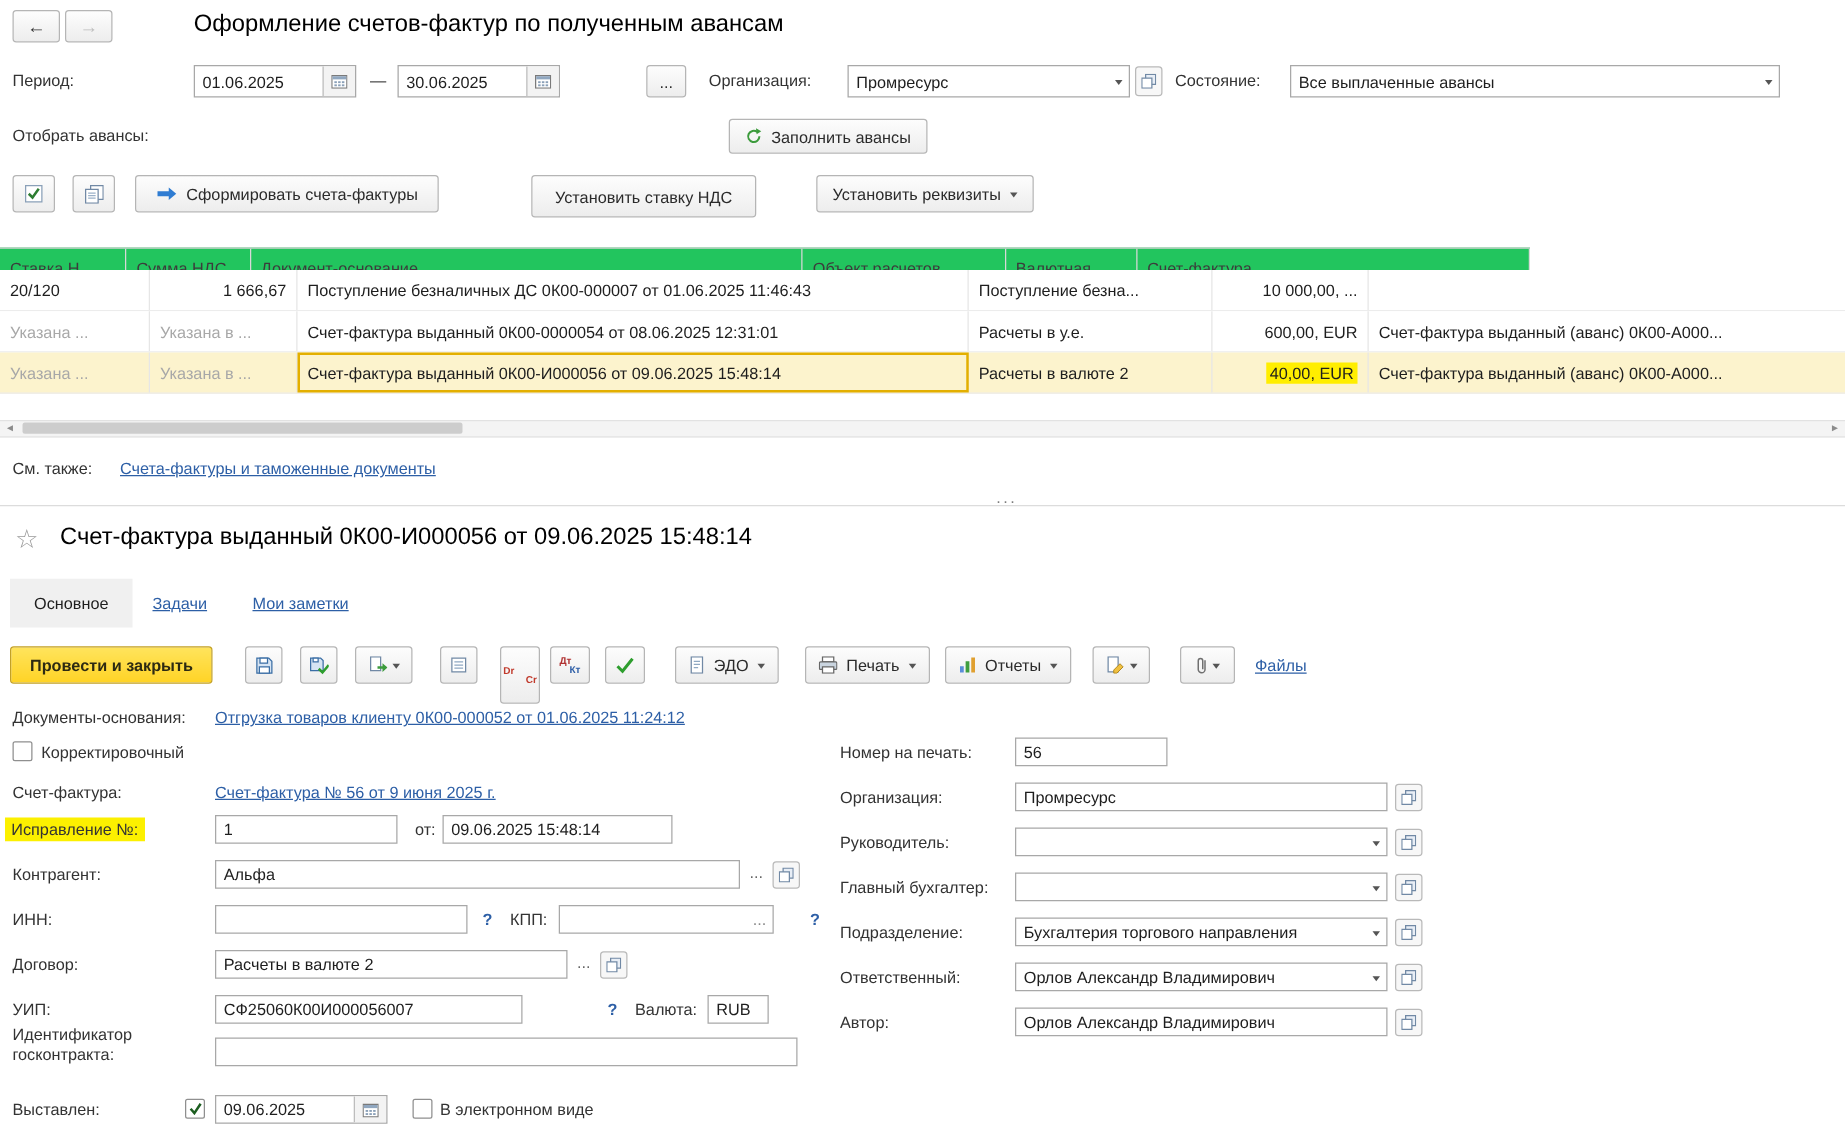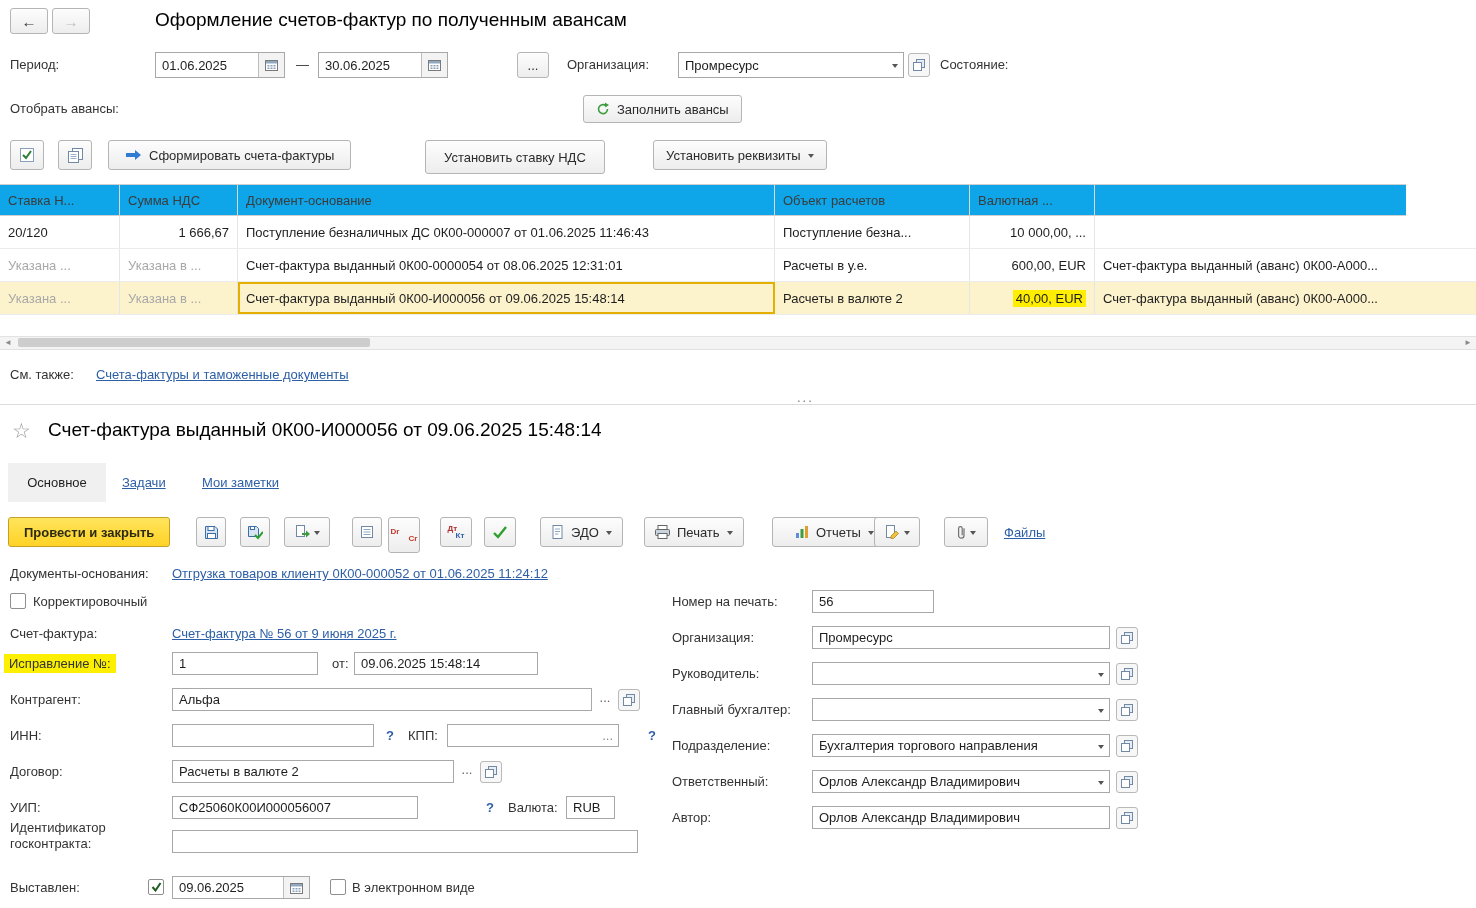--- a/index.html
+++ b/index.html
@@ -20,21 +20,21 @@
           border-left:1px solid #bdbdbd;background:#f3f3f3}
   .openbtn{position:absolute;display:flex;align-items:center;justify-content:center;
            border:1px solid #b9b9b9;border-radius:3px;background:#f7f7f7;box-sizing:border-box}
   .lnk{position:absolute;height:23px;line-height:23px;color:#2d5fa6;text-decoration:underline;white-space:nowrap;cursor:pointer}
   .q{position:absolute;height:23px;line-height:23px;color:#2d5fa6;font-weight:bold}
   .cbx{position:absolute;width:16px;height:16px;border:1px solid #8f8f8f;border-radius:2px;background:#fff;
        box-sizing:border-box;display:flex;align-items:center;justify-content:center}
   .dotsbtn{position:absolute;width:22px;height:23px;line-height:20px;text-align:center;color:#666;cursor:default}
   .page-title{position:absolute;font-size:19px;color:#000;white-space:nowrap}
   
-  .thead{position:absolute;left:0;top:184px;width:1406px;height:32px;display:flex;background:#0ea5e9;
+  .thead{position:absolute;left:0;top:198px;width:1224px;height:32px;display:flex;background:#22c55e;
          border-top:1px solid #cfcfcf;border-bottom:1px solid #cfcfcf;box-sizing:border-box;color:#3c3c3c}
   .trow{position:absolute;left:0;width:1476px;height:33px;display:flex;border-bottom:1px solid #ececec;
         box-sizing:border-box;background:#fff}
   .tc{box-sizing:border-box;padding:0 8px;display:flex;align-items:center;border-right:1px solid #e6e6e6;
       overflow:hidden;white-space:nowrap}
   .thead .tc{border-right:1px solid #d8d8d8}
   .c1{width:120px}.c2{width:118px}.c3{width:537px}.c4{width:195px}.c5{width:125px}.c6{width:381px;border-right:none}
   .num{justify-content:flex-end}
   .gray{color:#a8a8a8}
   .rowsel{background:#fcf3cd}
@@ -116,20 +116,26 @@
         <i class="tri"></i>
       </span>
   </div>
   <div class="openbtn" style="left:908px;top:53px;width:22px;height:24px">
     <svg width="12" height="12" viewBox="0 0 12 12">
         <rect x="3.5" y="0.5" width="8" height="8" fill="#e8eef6" stroke="#7189a5"></rect>
         <rect x="0.5" y="3.5" width="8" height="8" fill="#ffffff" stroke="#7189a5"></rect>
       </svg>
   </div>
   <div class="lbl h26" style="left:940px;top:52px">Состояние:</div>
+  <div class="field" style="left:1032px;top:52px;width:392px;height:26px">
+    <span class="val">Все выплаченные авансы</span>
+    <span class="dd">
+        <i class="tri"></i>
+      </span>
+  </div>
 
   <div class="lbl h26" style="left:10px;top:96px">Отобрать авансы:</div>
   <div class="btn" style="left:583px;top:95px;height:28px">
     <svg width="14" height="14" viewBox="0 0 14 14">
         <path d="M11.5 7a4.5 4.5 0 1 1-1.7-3.4" fill="none" stroke="#3c9b3c" stroke-width="1.6"></path>
         <path d="M8.8 0.6 L13 3 L9.3 5.4 Z" fill="#3c9b3c"></path>
       </svg>
     <span>Заполнить авансы</span>
   </div>
 
@@ -163,20 +169,21 @@
     <span>Установить реквизиты</span>
     <i class="tri"></i>
   </div>
 
   <div class="thead">
     <div class="tc c1">Ставка Н...</div>
     <div class="tc c2">Сумма НДС</div>
     <div class="tc c3">Документ-основание</div>
     <div class="tc c4">Объект расчетов</div>
     <div class="tc c5">Валютная ...</div>
+    <div class="tc c6">Счет-фактура</div>
   </div>
 
   <div class="trow" style="top:216px">
     <div class="tc c1">20/120</div>
     <div class="tc c2 num">1 666,67</div>
     <div class="tc c3">Поступление безналичных ДС 0К00-000007 от 01.06.2025 11:46:43</div>
     <div class="tc c4">Поступление безна...</div>
     <div class="tc c5 num">10 000,00, ...</div>
     <div class="tc c6"></div>
   </div>
@@ -242,21 +249,21 @@
         <path d="M7 8h4V5.5L15 9l-4 3.5V10H7Z" fill="#3c9b3c"></path>
       </svg>
     <i class="tri"></i>
   </div>
   <div class="btn ibtn" style="left:352px;top:517px;width:30px;height:30px">
     <svg width="14" height="14" viewBox="0 0 14 14">
         <rect x="1.5" y="1.5" width="11" height="11" fill="#fff" stroke="#7189a5"></rect>
         <path d="M3.5 4.5h7M3.5 7h7M3.5 9.5h7" stroke="#8fa8c2"></path>
       </svg>
   </div>
-  <div class="btn ibtn" style="left:388px;top:517px;width:32px;height:36px">
+  <div class="btn ibtn" style="left:400px;top:517px;width:32px;height:46px">
     <span class="tinytxt">
         <span style="color:#c0392b">Dr</span>
         <span style="color:#c0392b;margin-left:18px">Cr</span>
       </span>
   </div>
   <div class="btn ibtn" style="left:440px;top:517px;width:32px;height:30px">
     <span class="tinytxt">
         <span style="color:#b03030">Дт</span>
         <span style="color:#3060a8;margin-left:8px">Кт</span>
       </span>
@@ -276,21 +283,21 @@
   </div>
   <div class="btn" style="left:644px;top:517px;height:30px;padding:0 10px">
     <svg width="15" height="14" viewBox="0 0 15 14">
         <rect x="3" y="0.5" width="9" height="4" fill="#fff" stroke="#666"></rect>
         <rect x="0.5" y="4.5" width="14" height="6" rx="1" fill="#c9d4df" stroke="#666"></rect>
         <rect x="3" y="8.5" width="9" height="5" fill="#fff" stroke="#666"></rect>
       </svg>
     <span>Печать</span>
     <i class="tri"></i>
   </div>
-  <div class="btn" style="left:772px;top:517px;height:30px;padding:0 22px">
+  <div class="btn" style="left:756px;top:517px;height:30px;padding:0 10px">
     <svg width="14" height="14" viewBox="0 0 14 14">
         <rect x="1" y="8" width="3" height="5" fill="#5b8dd9"></rect>
         <rect x="5.5" y="4" width="3" height="9" fill="#3f9e3f"></rect>
         <rect x="10" y="1" width="3" height="12" fill="#e0a030"></rect>
       </svg>
     <span>Отчеты</span>
     <i class="tri"></i>
   </div>
   <div class="btn ibtn" style="left:874px;top:517px;width:46px;height:30px;gap:4px">
     <svg width="15" height="14" viewBox="0 0 15 14">

